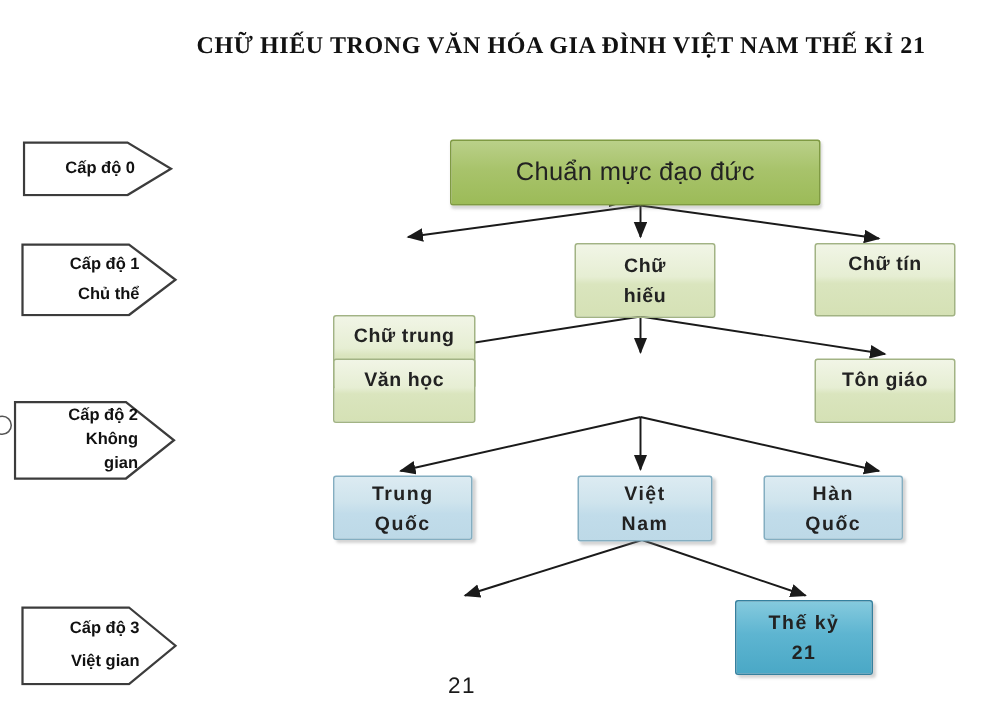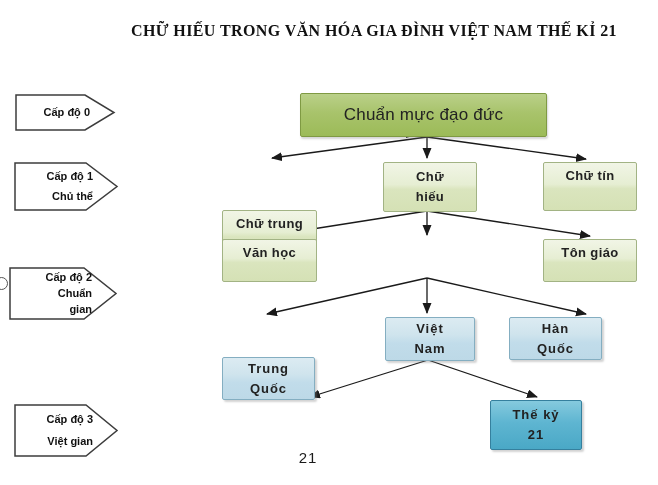--- a/index.html
+++ b/index.html
@@ -84,21 +84,21 @@
       <span>Chủ thể</span>
     </div>
   </div>
 
   <div class="pent" style="left:9px;top:267px;">
     <svg width="109" height="53">
         <polygon points="1,1 75,1 107,26.5 75,52 1,52" fill="#ffffff" stroke="#3c3c3c" stroke-width="1.5"></polygon>
       </svg>
     <div class="ptext" style="padding:3px 0;">
       <span>Cấp độ 2</span>
-      <span>Chuẩn</span>
+      <span>Không</span>
       <span>gian</span>
     </div>
   </div>
 
   <div class="pent" style="left:14px;top:404px;">
     <svg width="105" height="53">
         <polygon points="1,1 72,1 103,26.5 72,52 1,52" fill="#ffffff" stroke="#3c3c3c" stroke-width="1.5"></polygon>
       </svg>
     <div class="ptext">
       <span>Cấp độ 3</span>
@@ -123,21 +123,21 @@
     <span class="ln">hiếu</span>
   </div>
 
   <div class="box g top-align" style="left:222px;top:239px;width:93px;height:38px;">
     <span class="ln">Văn học</span>
   </div>
   <div class="box g top-align" style="left:543px;top:239px;width:92px;height:38px;">
     <span class="ln">Tôn giáo</span>
   </div>
 
-  <div class="box b3" style="left:222px;top:317px;width:91px;height:41px;margin-top:40px;">
+  <div class="box b3" style="left:222px;top:317px;width:91px;height:41px;">
     <span class="ln">Trung</span>
     <span class="ln">Quốc</span>
   </div>
   <div class="box b3" style="left:385px;top:317px;width:88px;height:42px;">
     <span class="ln">Việt</span>
     <span class="ln">Nam</span>
   </div>
   <div class="box b3" style="left:509px;top:317px;width:91px;height:41px;">
     <span class="ln">Hàn</span>
     <span class="ln">Quốc</span>

